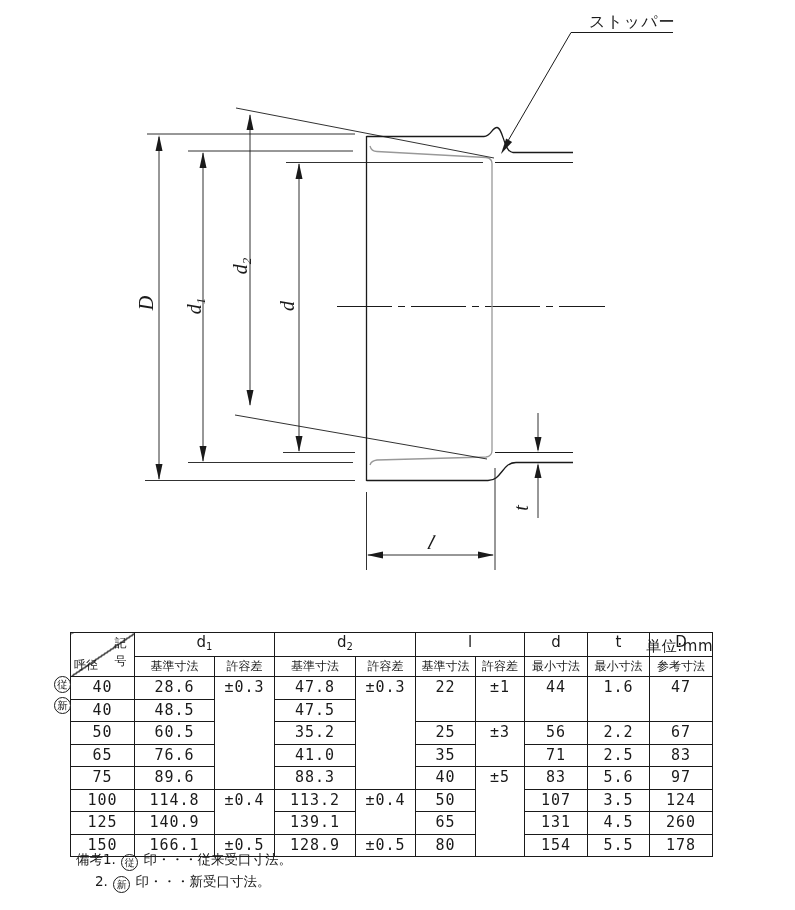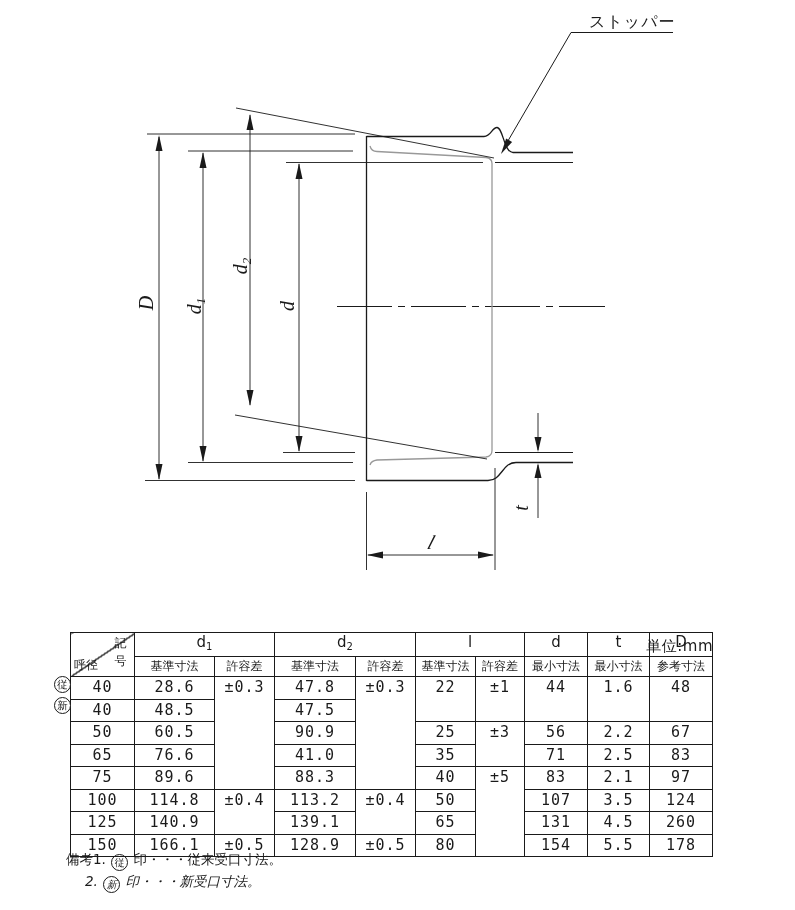--- a/index.html
+++ b/index.html
@@ -17,21 +17,21 @@
   .sub{font-size:10px;vertical-align:-3px;letter-spacing:0;}
   
   th.corner{position:relative;background:
     linear-gradient(to bottom right,transparent calc(50% - .7px),#1a1a1a calc(50% - .7px),#1a1a1a calc(50% + .7px),transparent calc(50% + .7px));}
   th.corner .tr{position:absolute;top:1px;right:4px;font-size:12px;padding-left:40px;}
   th.corner .bl{position:absolute;bottom:2px;left:3px;font-size:12px;}
   
   .marker{position:absolute;width:15px;height:15px;border:1.2px solid #1a1a1a;border-radius:50%;
     font-size:10.5px;line-height:15px;text-align:center;background:#fff;}
   
-  .note{position:absolute;font-size:13.5px;line-height:17px;}
+  .note{position:absolute;font-size:13.5px;line-height:17px;margin-left:10px;}
   .circ{display:inline-block;width:15px;height:15px;border:1px solid #1a1a1a;border-radius:50%;
     font-size:10px;line-height:15px;text-align:center;vertical-align:-2px;margin:0 1px;}
 </style>
 </head>
 <body>
 
 <svg id="drawing" width="795" height="605" viewBox="0 0 795 605" xmlns="http://www.w3.org/2000/svg">
 
   <g>
     <line x1="337" y1="306.5" x2="605" y2="306.5" stroke="#1a1a1a" stroke-width="1" stroke-dasharray="55 6 7 6"></line>
@@ -155,31 +155,31 @@
   <tr>
     <td>40</td>
     <td>28.6</td>
     <td rowspan="5">±0.3</td>
     <td>47.8</td>
     <td rowspan="5">±0.3</td>
     <td rowspan="2">22</td>
     <td rowspan="2">±1</td>
     <td rowspan="2">44</td>
     <td rowspan="2">1.6</td>
-    <td rowspan="2">48</td>
+    <td rowspan="2">47</td>
   </tr>
   <tr>
     <td>40</td>
     <td>48.5</td>
     <td>47.5</td>
   </tr>
   <tr>
     <td>50</td>
     <td>60.5</td>
-    <td>90.9</td>
+    <td>35.2</td>
     <td>25</td>
     <td rowspan="2">±3</td>
     <td>56</td>
     <td>2.2</td>
     <td>67</td>
   </tr>
   <tr>
     <td>65</td>
     <td>76.6</td>
     <td>41.0</td>
@@ -188,21 +188,21 @@
     <td>2.5</td>
     <td>83</td>
   </tr>
   <tr>
     <td>75</td>
     <td>89.6</td>
     <td>88.3</td>
     <td>40</td>
     <td rowspan="4">±5</td>
     <td>83</td>
-    <td>2.1</td>
+    <td>5.6</td>
     <td>97</td>
   </tr>
   <tr>
     <td>100</td>
     <td>114.8</td>
     <td rowspan="2">±0.4</td>
     <td>113.2</td>
     <td rowspan="2">±0.4</td>
     <td>50</td>
     <td>107</td>
@@ -233,17 +233,17 @@
   </table>
 
 <div class="marker" style="left:54px;top:676px;">従</div>
 <div class="marker" style="left:54px;top:697px;">新</div>
 
 <div class="note" style="left:66px;top:851px;">
   <span>備考1.</span>
   <span class="circ">従</span>
   <span>印・・・従来受口寸法。</span>
 </div>
-<div class="note" style="left:85px;top:873px;font-style:italic;">
+<div class="note" style="left:85px;top:873px;">
   <span>2.</span>
   <span class="circ">新</span>
   <span>印・・・新受口寸法。</span>
 </div>
 
 </body></html>

